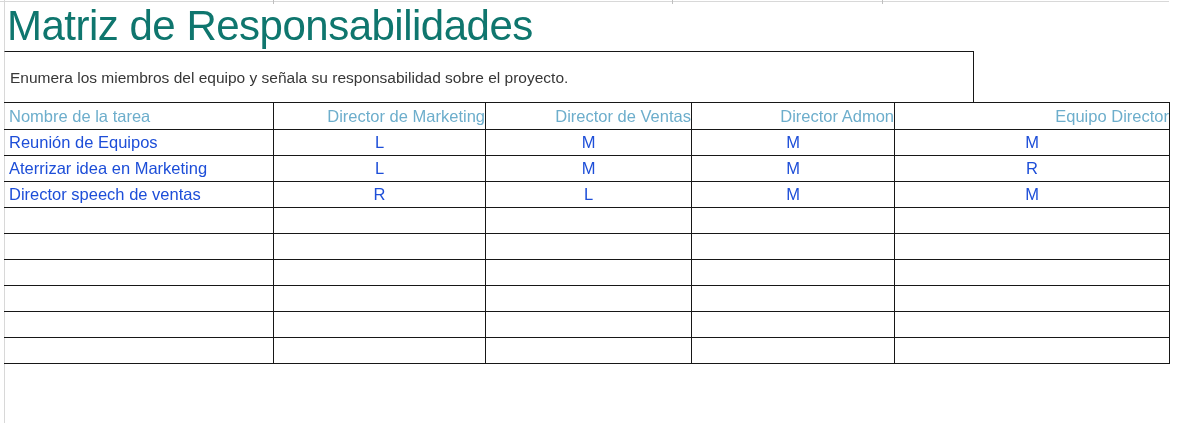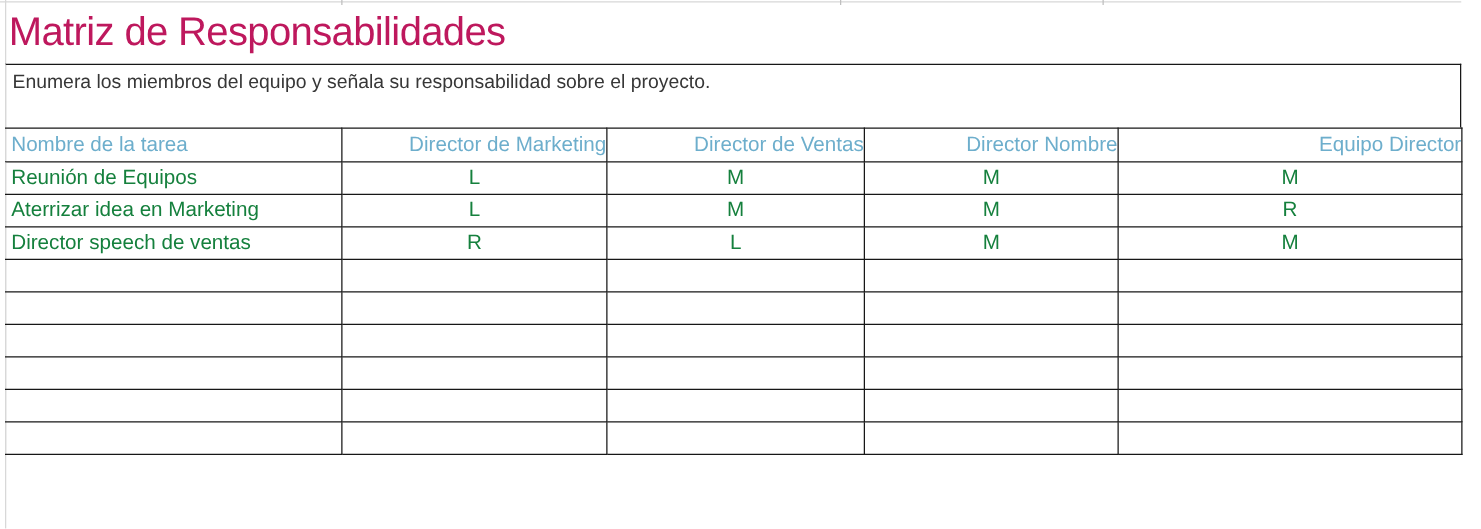--- a/index.html
+++ b/index.html
@@ -34,39 +34,39 @@
     width: 1px; height: 4px;
     background: #bfbfbf;
   }
   .tick-1 { left: 273px; }
   .tick-2 { left: 672px; }
   .tick-3 { left: 882px; }
 
   .title {
     position: absolute;
     left: 7px; top: 3px;
-    font-size: 32px;
+    font-size: 42px;
     line-height: 45px;
     letter-spacing: -0.5px;
-    color: #be185d;
+    color: #0f766e;
     white-space: nowrap;
   }
 
   .desc-box {
     position: absolute;
     left: 4px; top: 51px;
-    width: 1165px; height: 51px;
+    width: 970px; height: 51px;
     box-sizing: border-box;
     border-top: 1.5px solid #171717;
     border-right: 1.5px solid #171717;
     border-left: 1px solid #d8d8d8;
     display: flex;
     flex-direction: column;
     justify-content: space-between;
-    padding: 4px 0 5px 5px;
+    padding: 16px 0 5px 5px;
   }
   .desc-line {
     font-size: 15.5px;
     line-height: 20px;
     color: #373737;
     white-space: nowrap;
   }
 
   table.matrix {
     position: absolute;
@@ -96,21 +96,21 @@
     color: #6daecc;
     text-align: right;
   }
   table.matrix th.first,
   table.matrix td.task {
     text-align: left;
     padding-left: 4px;
     border-radius: 10px;
   }
   table.matrix td {
-    color: #15803d;
+    color: #1d4ed8;
     text-align: center;
   }
 </style>
 </head>
 <body>
 
 <div class="canvas">
 
   <div class="grid-top"></div>
   <div class="grid-left"></div>
@@ -130,21 +130,21 @@
       <col style="width:212px">
       <col style="width:206px">
       <col style="width:203px">
       <col style="width:275px">
     </colgroup>
     <thead>
       <tr>
         <th class="first">Nombre de la tarea</th>
         <th>Director de Marketing</th>
         <th>Director de Ventas</th>
-        <th>Director Nombre</th>
+        <th>Director Admon</th>
         <th>Equipo Director</th>
       </tr>
     </thead>
     <tbody>
         <tr>
           <td class="task">Reunión de Equipos</td>
           <td>L</td>
           <td>M</td>
           <td>M</td>
           <td>M</td>

